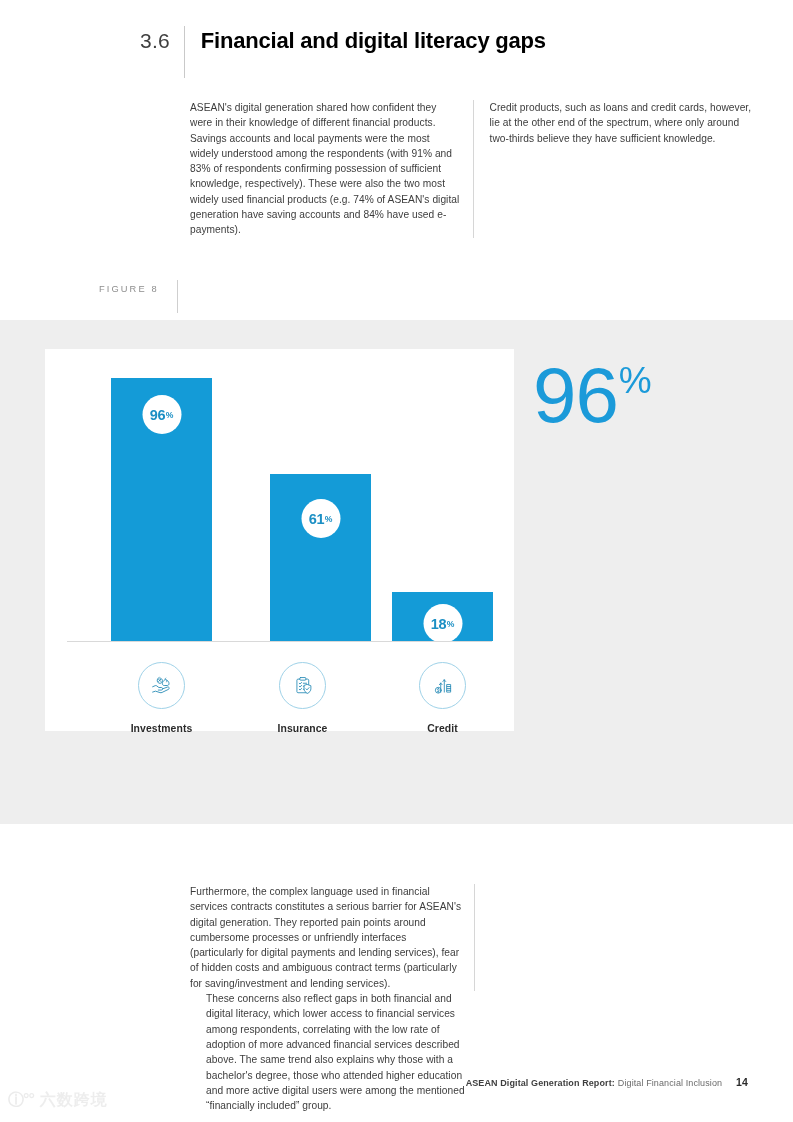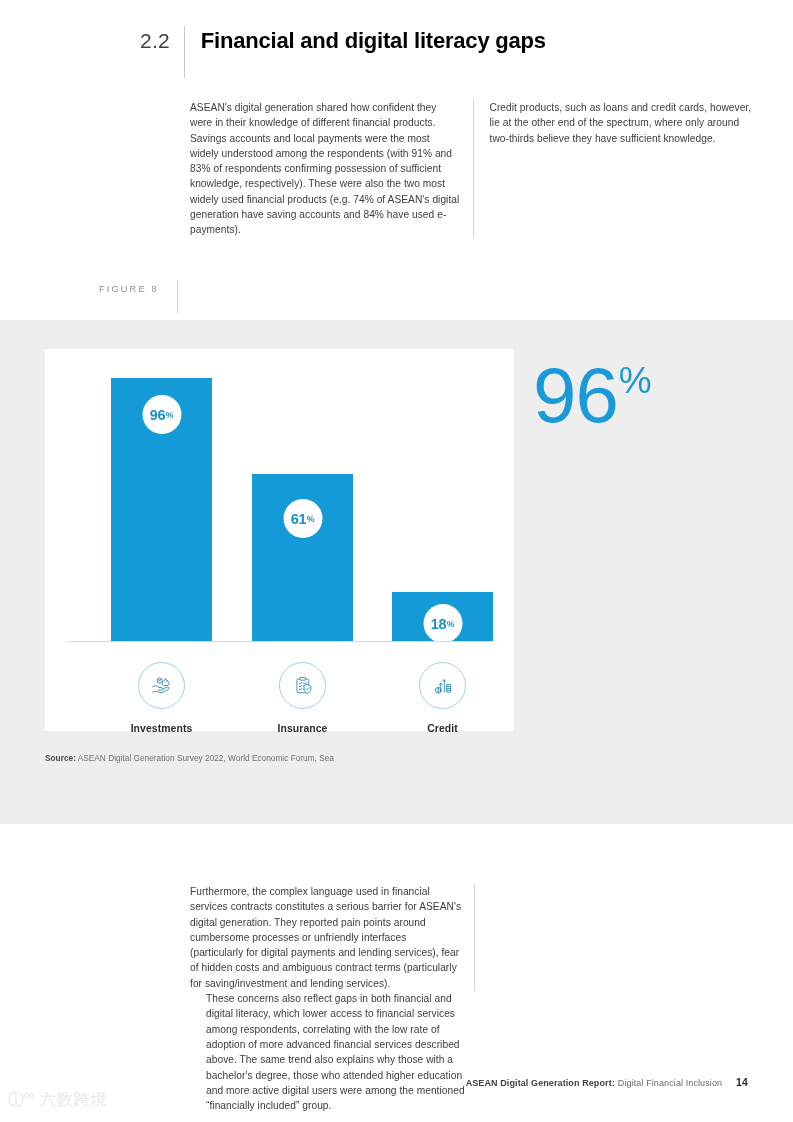--- a/index.html
+++ b/index.html
@@ -280,21 +280,21 @@
     font-size: 16px;
     color: #c2c2c2;
     font-weight: bold;
     letter-spacing: 1px;
   }
 </style>
 </head>
 <body>
 
 <div class="section-head">
-  <div class="section-num">2.2</div>
+  <div class="section-num">3.6</div>
   <div class="section-rule"></div>
   <div class="section-title">Financial and digital literacy gaps</div>
 </div>
 
 <div class="cols cols-top">
   <div class="col col-left">
     <p>ASEAN's digital generation shared how confident they were in their knowledge of different financial products. Savings accounts and local payments were the most widely understood among the respondents (with 91% and 83% of respondents confirming possession of sufficient knowledge, respectively). These were also the two most widely used financial products (e.g. 74% of ASEAN's digital generation have saving accounts and 84% have used e-payments).</p>
   </div>
   <div class="col col-right">
     <p>Credit products, such as loans and credit cards, however, lie at the other end of the spectrum, where only around two-thirds believe they have sufficient knowledge.</p>
@@ -310,21 +310,21 @@
 
 <div class="chart-card">
   <div class="plot" id="plot">
       <div class="bar-group" style="left: 44px; height: 263px;">
         <div class="bar" style="height: 263px; background: rgb(20, 155, 215);"></div>
         <div class="bubble" style="top: 17px;">
           <span>96</span>
           <sup>%</sup>
         </div>
       </div>
-      <div class="bar-group" style="left: 185px; height: 167px;">
+      <div class="bar-group" style="left: 203px; height: 167px;">
         <div class="bar" style="height: 167px; background: rgb(20, 155, 215);"></div>
         <div class="bubble" style="top: 25px;">
           <span>61</span>
           <sup>%</sup>
         </div>
       </div>
       <div class="bar-group" style="left: 325px; height: 49px;">
         <div class="bar" style="height: 49px; background: rgb(20, 155, 215);"></div>
         <div class="bubble" style="top: 12px;">
           <span>18</span>
@@ -377,23 +377,20 @@
 </div>
 
 <div class="callout">
   <div class="big-stat">
     <span class="big-stat-num">96</span>
     <span class="big-stat-pct">%</span>
   </div>
 </div>
 
 <div class="footnotes">
-  <div>
-    <span class="lead">Source:</span><span> ASEAN Digital Generation Survey 2022, World Economic Forum, Sea</span>
-  </div>
 </div>
 
 <div class="cols cols-bottom">
   <div class="col col-left">
     <p>Furthermore, the complex language used in financial services contracts constitutes a serious barrier for ASEAN's digital generation. They reported pain points around cumbersome processes or unfriendly interfaces (particularly for digital payments and lending services), fear of hidden costs and ambiguous contract terms (particularly for saving/investment and lending services).</p>
   </div>
   <div class="col col-right">
     <p>These concerns also reflect gaps in both financial and digital literacy, which lower access to financial services among respondents, correlating with the low rate of adoption of more advanced financial services described above. The same trend also explains why those with a bachelor's degree, those who attended higher education and more active digital users were among the mentioned “financially included” group.</p>
   </div>
 </div>

